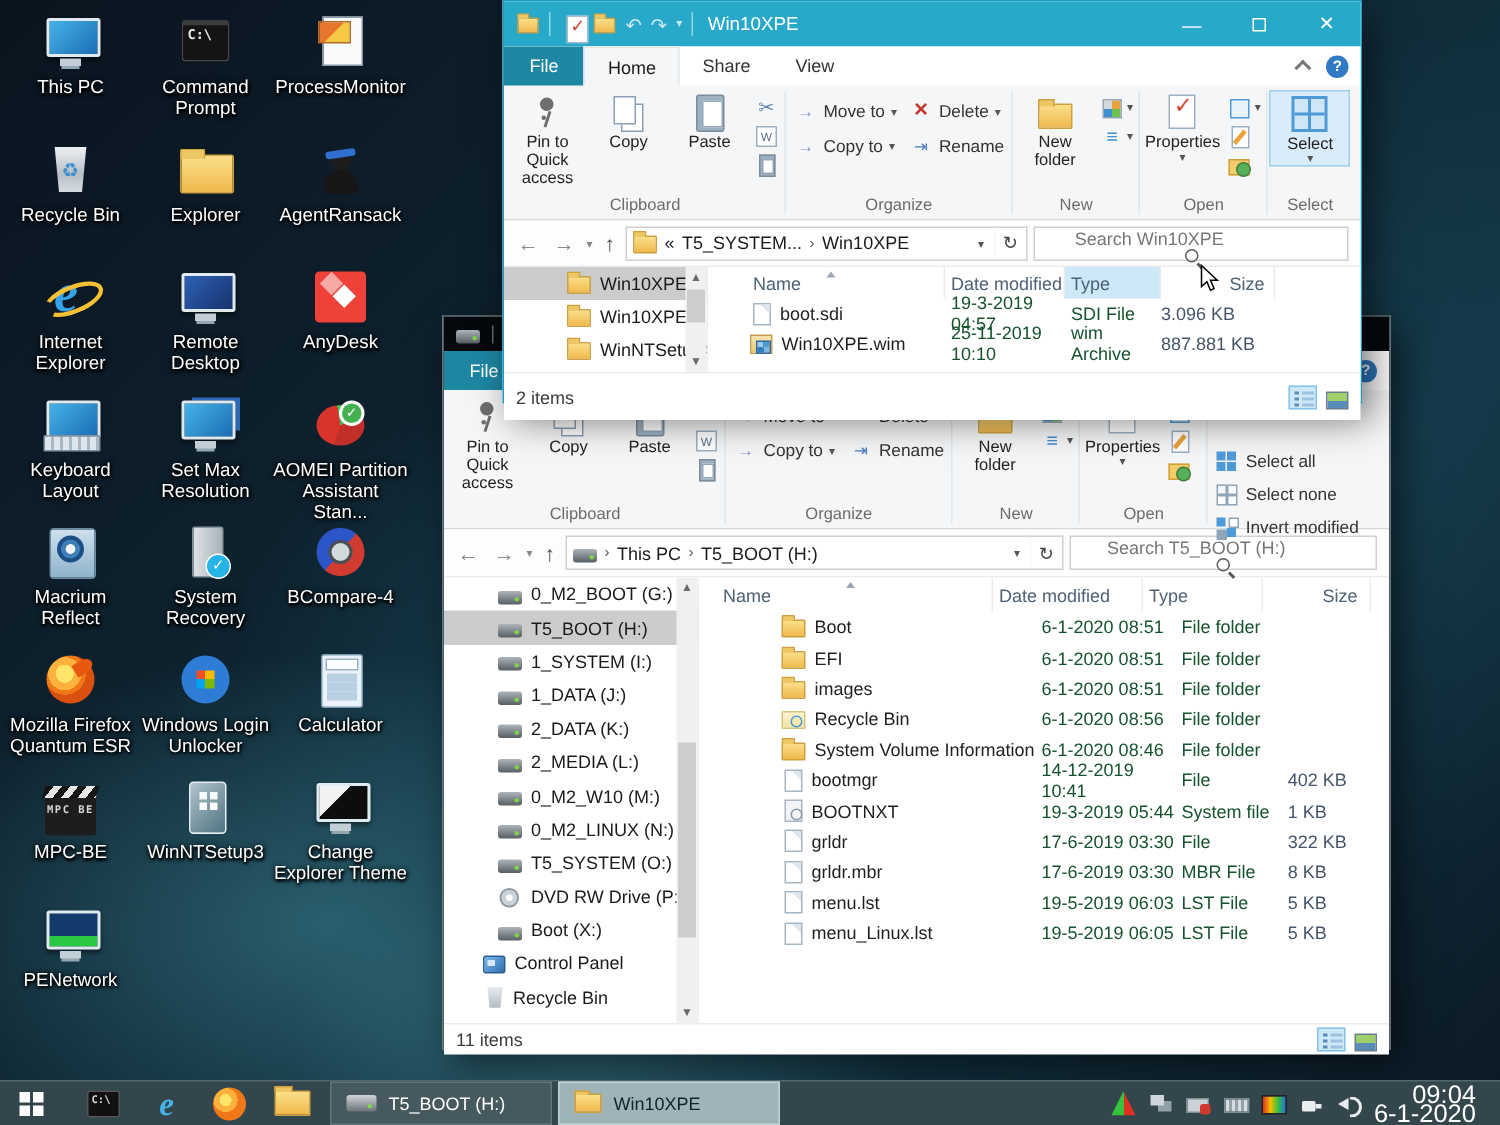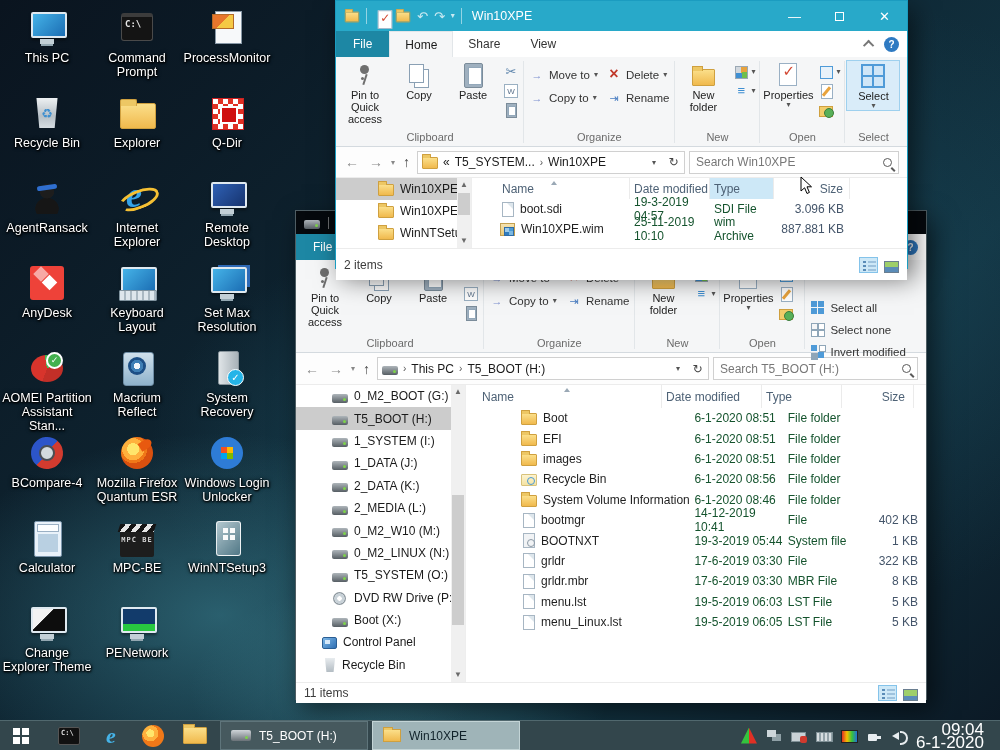--- a/index.html
+++ b/index.html
@@ -201,21 +201,21 @@
   .w1 .addr { height:31px; } .w2 .addr { height:32px; }
   .nava { color:#8a8a8a; font-size:14px; padding:0 3px; }
   .nava.up { color:#444; }
   .navchev { font-size:8px; color:#888; padding:0 1px; }
   .crumbbox { flex:1; display:flex; align-items:center; background:#fff; border:1px solid #d0d0d0; height:23px; padding:0 4px; gap:5px; }
   .crumbtxt { color:#1a1a1a; font-size:12px; white-space:nowrap; }
   .crumbsep { color:#555; font-size:10px; }
   .crumbdd { margin-left:auto; font-size:8px; color:#555; padding:0 3px; }
   .refbtn { border:1px solid #d0d0d0; border-left:none; height:23px; width:22px; margin-left:-5px; background:#fff;
     display:flex; align-items:center; justify-content:center; color:#444; font-size:12px; }
-  .searchbox { width:210px; display:flex; align-items:center; background:#fff; border:1px solid #d0d0d0; height:23px; padding:0 6px; }
+  .searchbox { width:210px; display:flex; align-items:center; background:#fff; border:1px solid #d0d0d0; height:23px; padding:0 6px;flex-direction:column; }
   .w2 .searchbox { width:205px; }
   .searchbox input { border:none; outline:none; flex:1; font-size:12px; color:#333; font-family:inherit; background:transparent; }
   .searchbox input::placeholder { color:#777; }
   .mag { width:9px; height:9px; border:1.5px solid #5a5a5a; border-radius:50%; position:relative; flex:none; }
   .mag::after { content:""; position:absolute; left:8px; top:8px; width:5px; height:1.5px; background:#5a5a5a; transform:rotate(45deg); transform-origin:0 0; }
 
   
   .wbody { display:flex; align-items:stretch; background:#fff; }
   .w1 .wbody { height:70px; } .w2 .wbody { height:297px; }
   .nav { position:relative; flex:none; border-right:1px solid #eee; overflow:hidden; }
@@ -237,21 +237,21 @@
   .lhead { display:flex; align-items:center; flex:none; color:#4e6276; font-size:12px; position:relative; }
   .w1 .lhead { height:21px; } .w2 .lhead { height:23px; }
   .hc { border-right:1px solid #ebebeb; height:100%; display:flex; align-items:center; position:relative; }
   .hc.hov { background:#cde8f7; }
   .sortup { position:absolute; top:0; left:50%; width:0; height:0; border:3px solid transparent; border-bottom:4px solid #9aa8b5; }
   .row { display:flex; align-items:center; flex:none; color:#1f1f1f; }
   .w1 .row { height:20px; } .w2 .row { height:20.4px;padding-left:41px; }
   .fi { flex:none; }
   .cn { display:flex; align-items:center; gap:6px; }
   .cd,.ct { color:#14532d; font-size:12px; }
-  .cs { color:#44556a; font-size:12px; text-align:right; }
+  .cs { color:#44556a; font-size:12px; }
 
   .w1 .h-name { width:158px; padding-left:30px; }
   .w1 .h-date { width:80px; padding-left:4px; }
   .w1 .h-type { width:64px; padding-left:4px; }
   .w1 .h-size { width:76px; justify-content:flex-end; padding-right:6px; }
   .w1 .cn { width:158px; padding-left:28px; }
   .w1 .cd { width:80px; padding-left:4px; }
   .w1 .ct { width:64px; padding-left:4px; }
   .w1 .cs { width:76px; padding-right:6px; }
 
@@ -366,24 +366,20 @@
       <div class="dcell">
         <div class="di di-bin"></div>
         <div class="dlab">Recycle Bin</div>
       </div>
 
       <div class="dcell">
         <div class="di di-folder"></div>
         <div class="dlab">Explorer</div>
       </div>
 
-      <div class="dcell">
-        <div class="di di-qdir"></div>
-        <div class="dlab">Q-Dir</div>
-      </div>
 
       <div class="dcell">
         <div class="di di-agent"></div>
         <div class="dlab">AgentRansack</div>
       </div>
 
       <div class="dcell">
         <div class="di di-ie"></div>
         <div class="dlab">Internet Explorer</div>
       </div>

